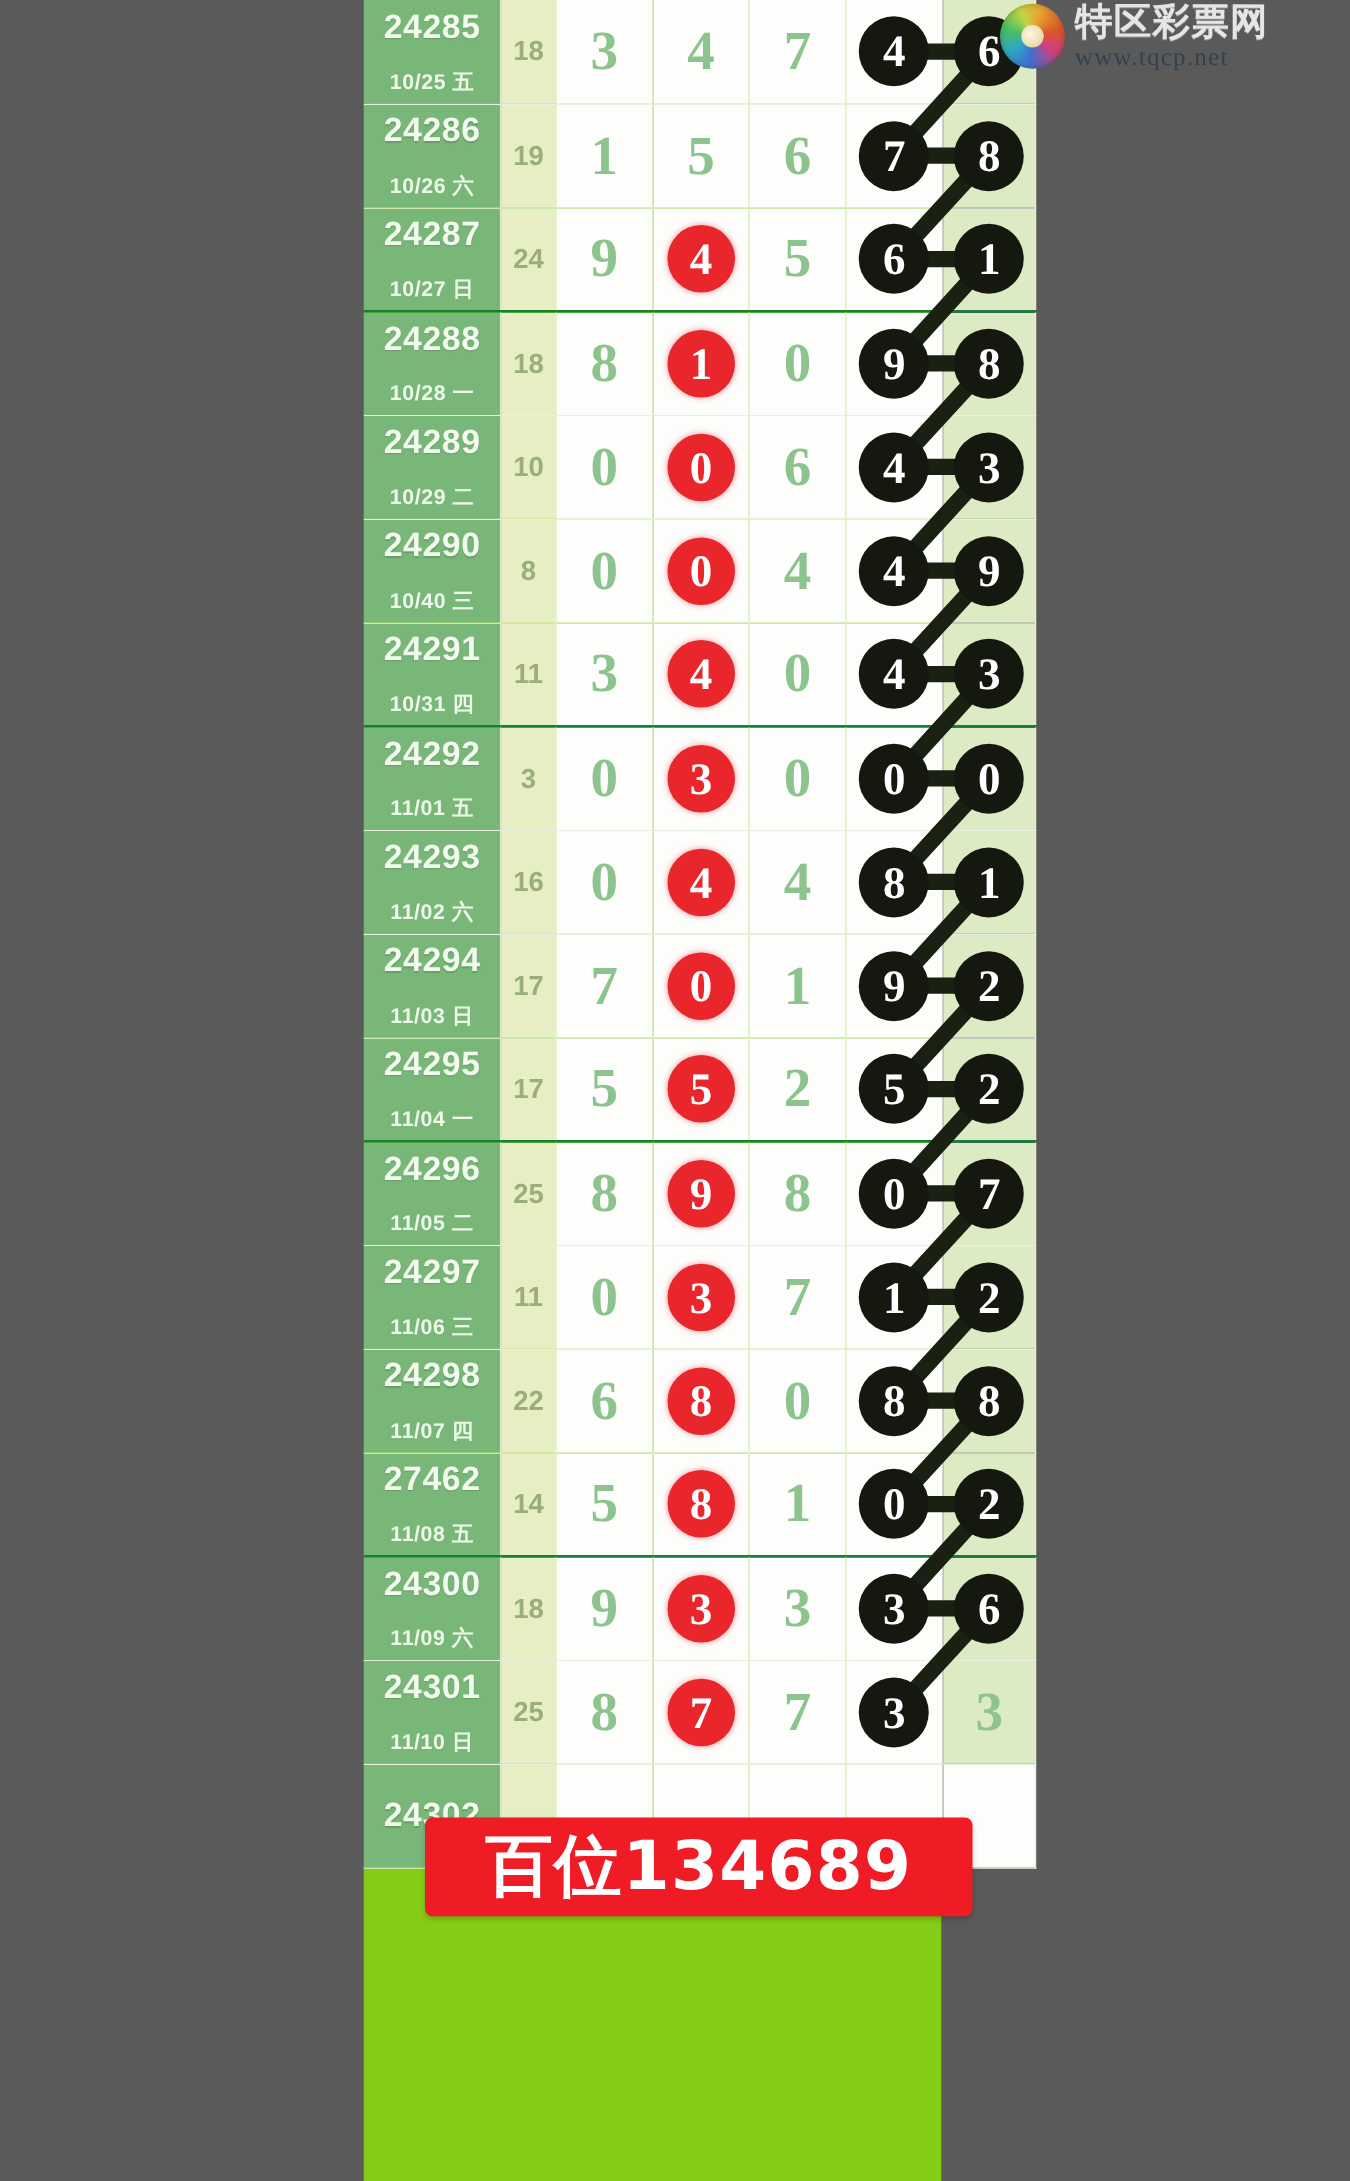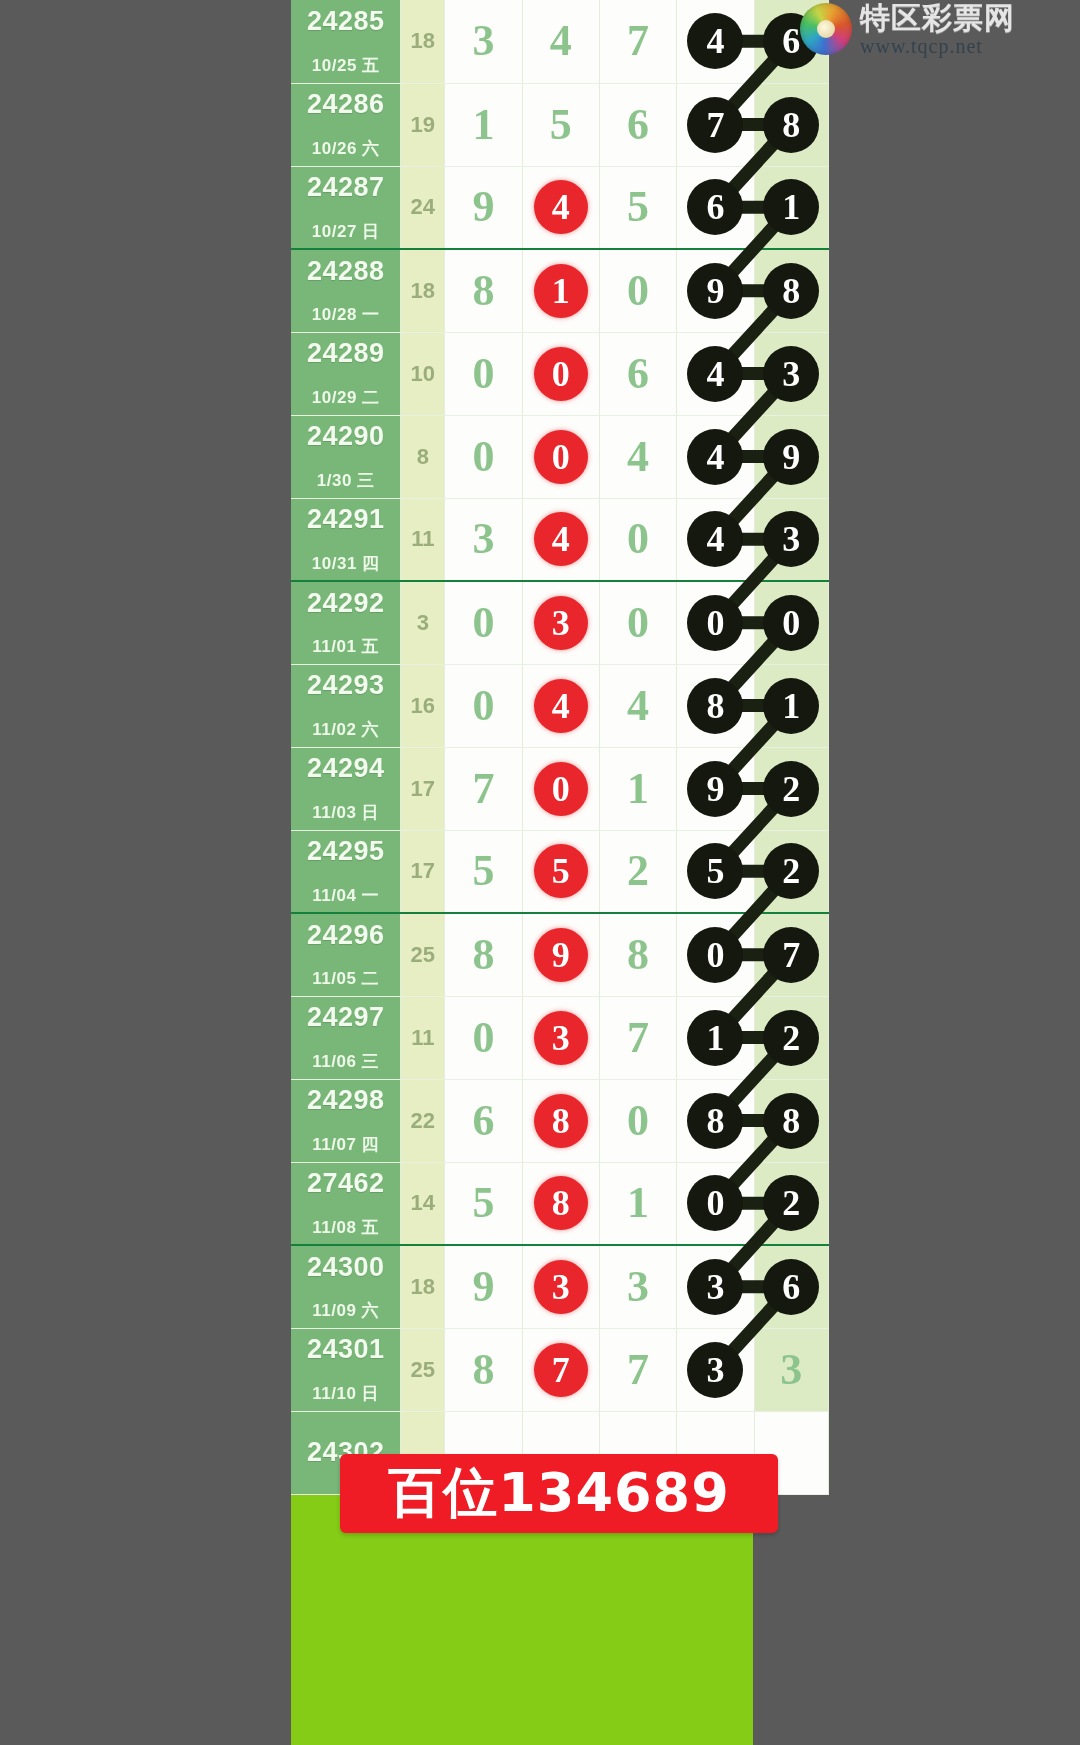--- a/index.html
+++ b/index.html
@@ -296,21 +296,21 @@
               <td class="sum">10</td>
               <td class="dig"><span class="plain">0</span></td>
               <td class="dig"><span class="ball-red">0</span></td>
               <td class="dig"><span class="plain">6</span></td>
               <td class="dig"><span class="ball-black">4</span></td>
               <td class="dig6"><span class="ball-black">3</span></td>
             </tr>
             <tr>
               <td class="issue">
                 <div class="iss">24290</div>
-                <div class="dt">1/30 三</div>
+                <div class="dt">10/40 三</div>
               </td>
               <td class="sum">8</td>
               <td class="dig"><span class="plain">0</span></td>
               <td class="dig"><span class="ball-red">0</span></td>
               <td class="dig"><span class="plain">4</span></td>
               <td class="dig"><span class="ball-black">4</span></td>
               <td class="dig6"><span class="ball-black">9</span></td>
             </tr>
             <tr>
               <td class="issue">

